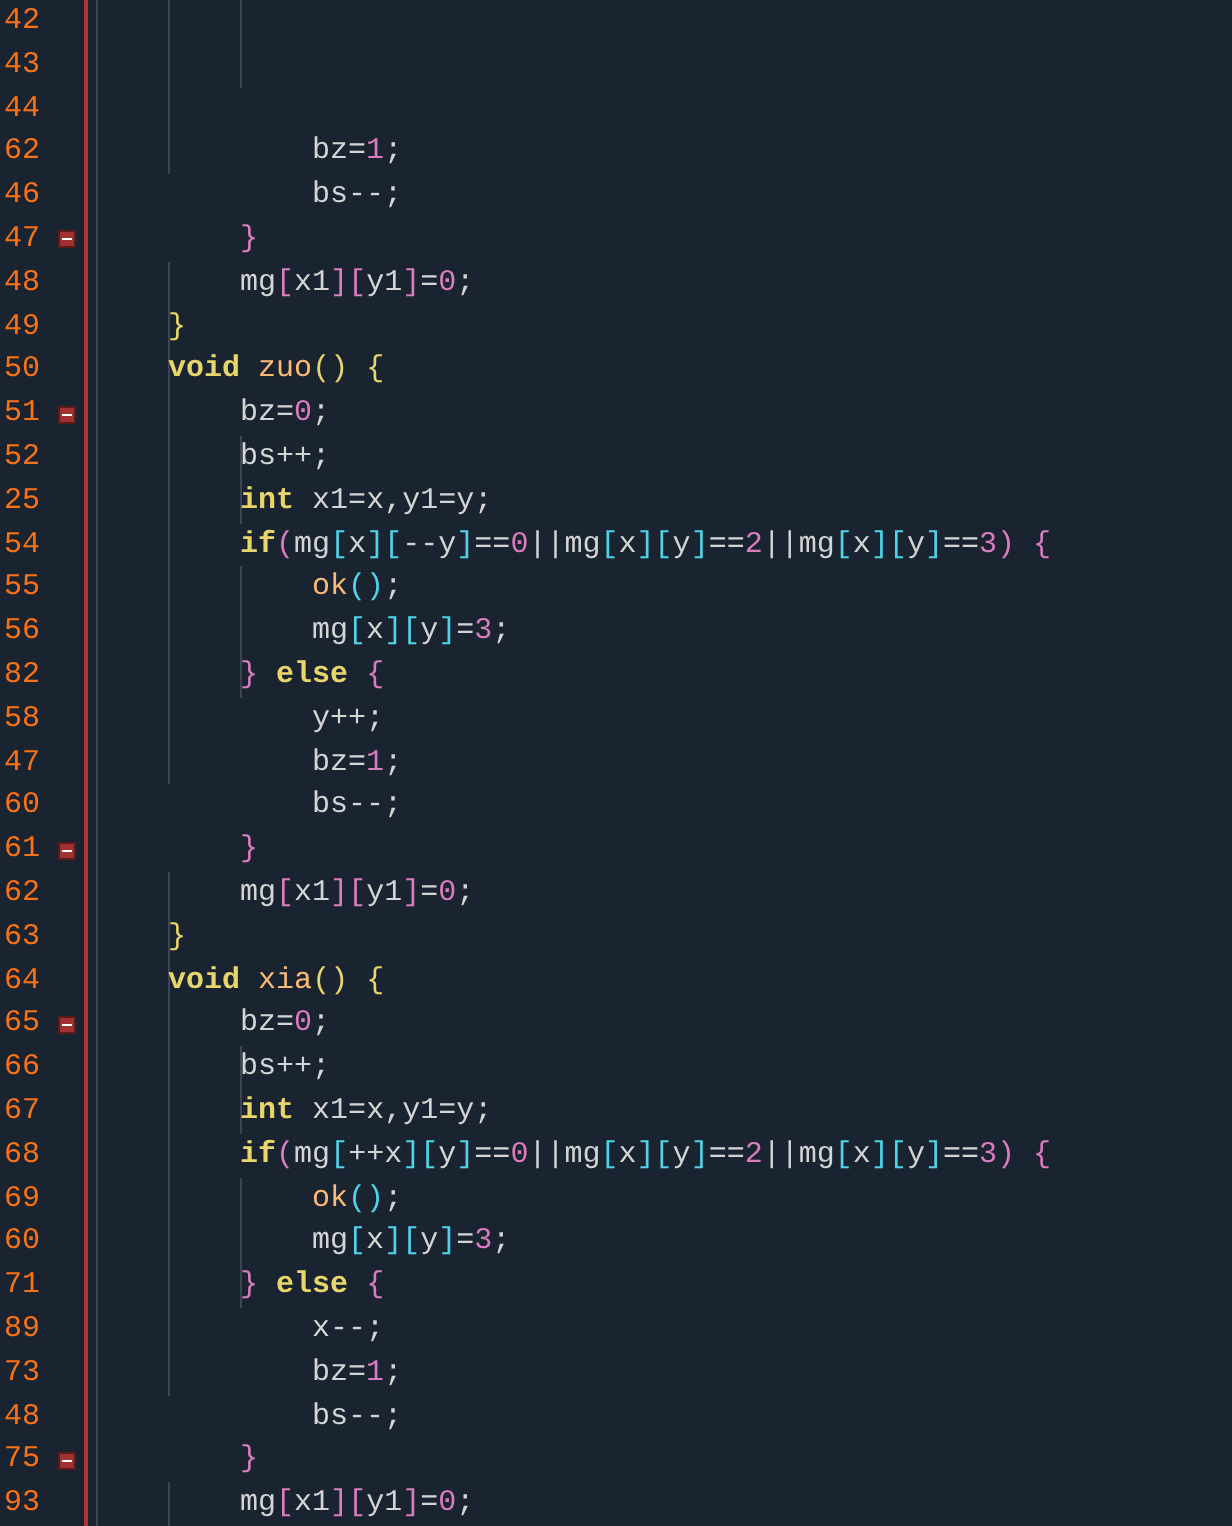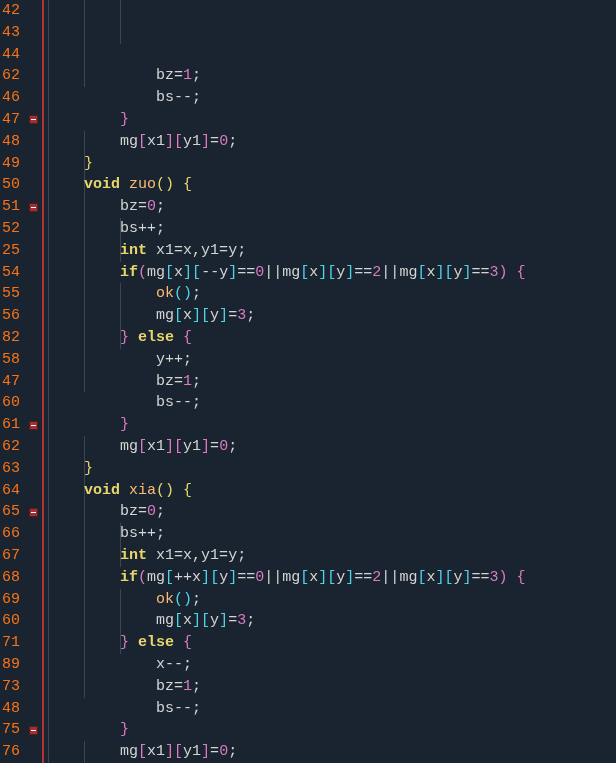--- a/index.html
+++ b/index.html
@@ -128,21 +128,21 @@
       <div class="gutter-line">66</div>
       <div class="gutter-line">67</div>
       <div class="gutter-line">68</div>
       <div class="gutter-line">69</div>
       <div class="gutter-line">60</div>
       <div class="gutter-line">71</div>
       <div class="gutter-line">89</div>
       <div class="gutter-line">73</div>
       <div class="gutter-line">48</div>
       <div class="gutter-line">75</div>
-      <div class="gutter-line">76</div>
+      <div class="gutter-line">93</div>
     </div>
   <div class="fold-col" id="foldcol">
       <div class="fold-line"></div>
       <div class="fold-line"></div>
       <div class="fold-line"></div>
       <div class="fold-line"></div>
       <div class="fold-line"></div>
       <div class="fold-line">
         <div class="fold-box"></div>
       </div>

